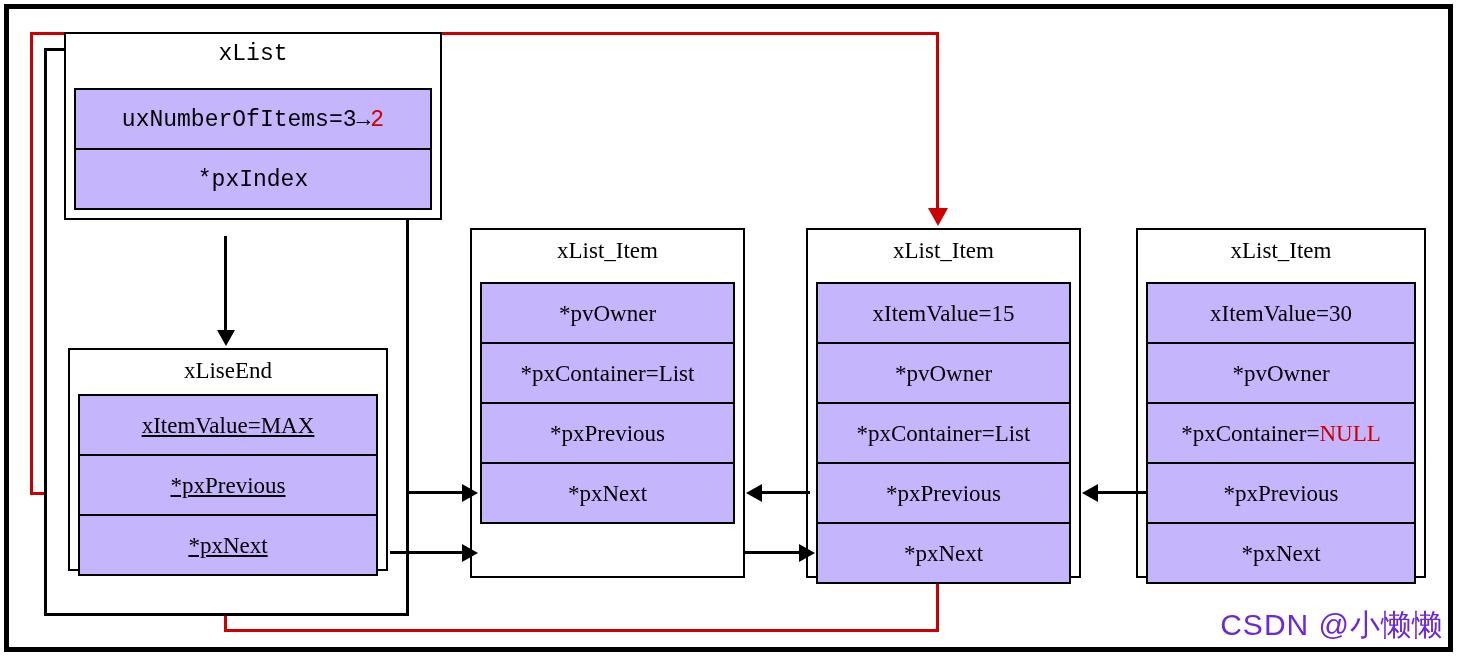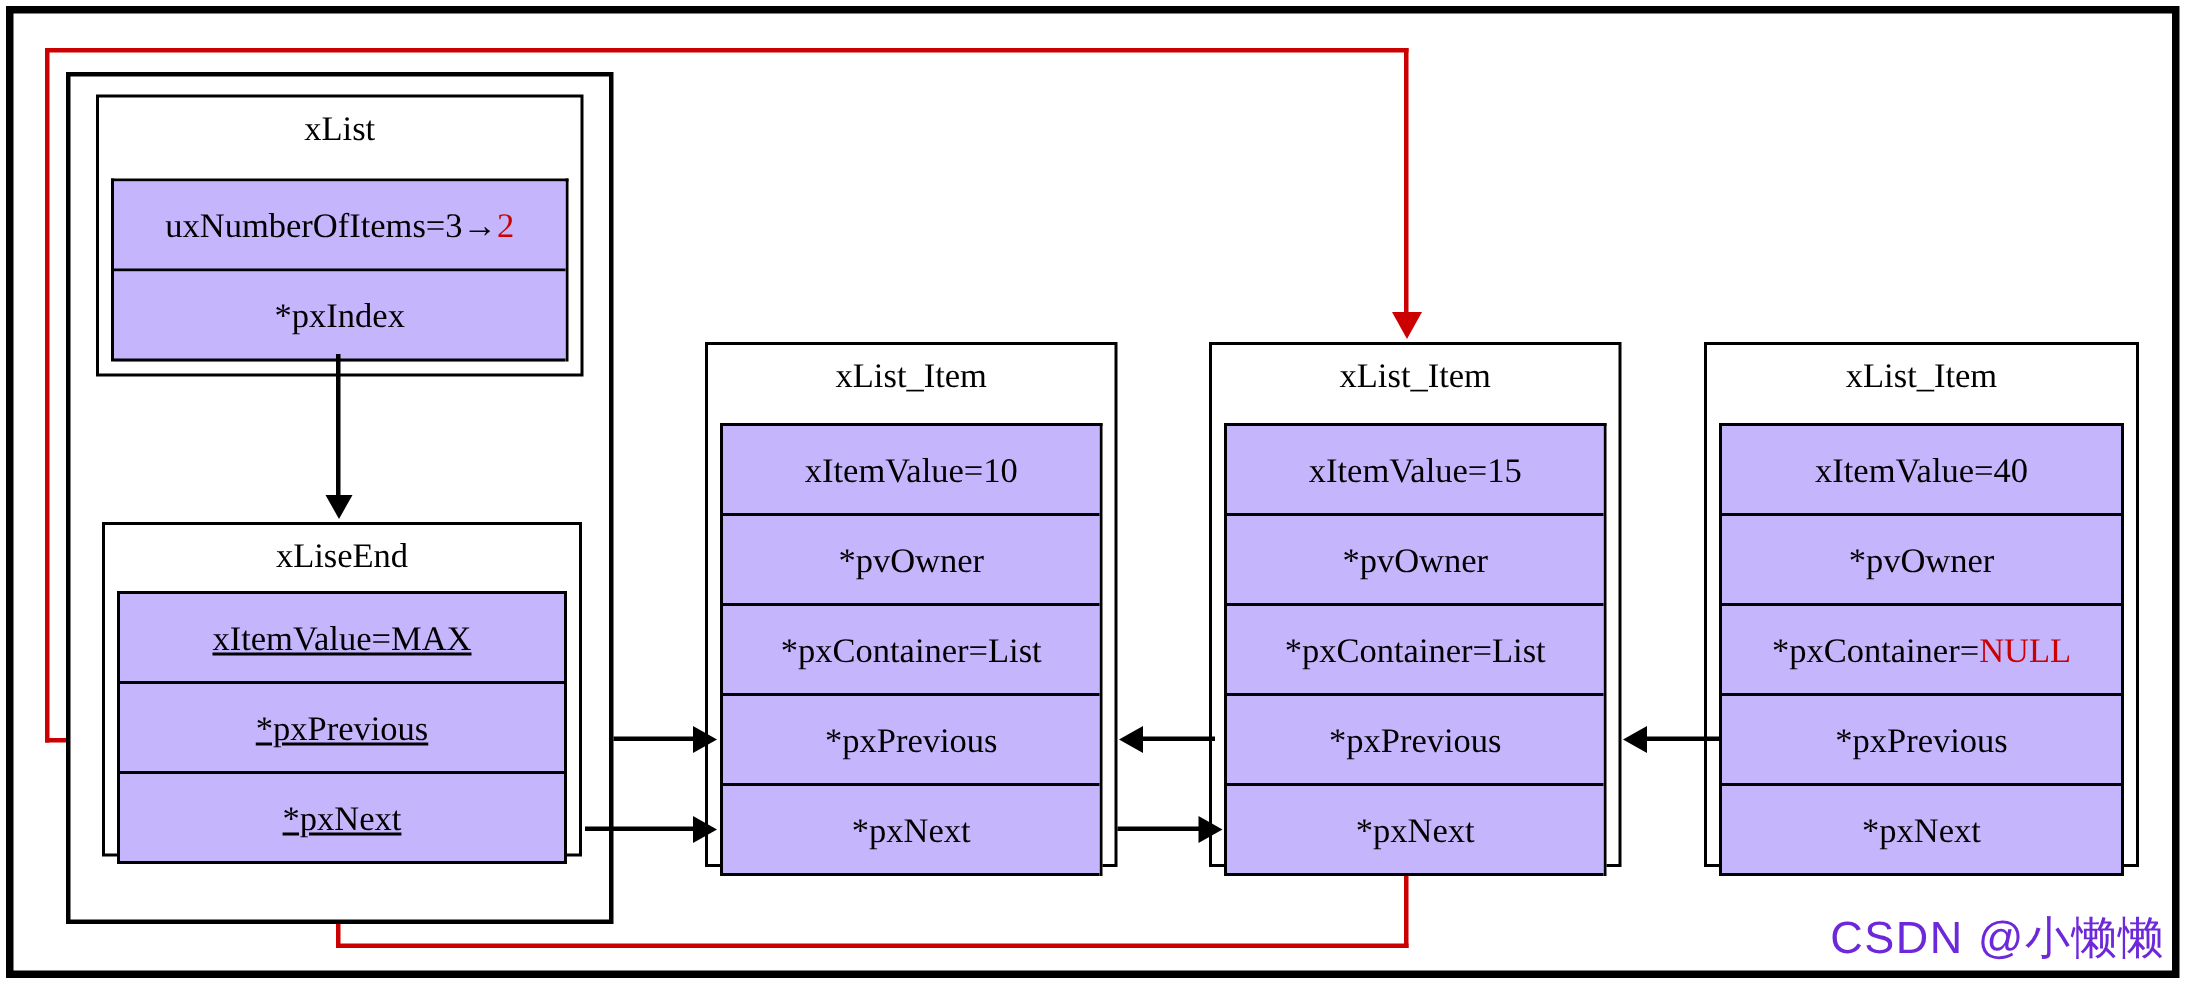--- a/index.html
+++ b/index.html
@@ -48,21 +48,21 @@
   <div class="arrow arr-down-red" style="left:928px;top:208px;"></div>
   <div class="ln-red" style="left:30px;top:492px;width:52px;height:3px;"></div>
 
   <div class="ln-red" style="left:936px;top:552px;width:3px;height:80px;"></div>
   <div class="ln-red" style="left:224px;top:629px;width:715px;height:3px;"></div>
   <div class="ln-red" style="left:224px;top:600px;width:3px;height:32px;"></div>
   <div class="arrow arr-up-red" style="left:215px;top:586px;"></div>
 
   <div class="wrap-xlist"></div>
 
-  <div class="struct" style="left:64px;top:63px;width:325px;height:188px;">
+  <div class="struct" style="left:64px;top:32px;width:378px;height:188px;font-family:Liberation Mono, monospace;">
     <div class="struct-title">xList</div>
     <div class="fields" style="top:54px;">
       <div class="field">
         <span>uxNumberOfItems=3</span><span>→</span><span class="red">2</span>
       </div>
       <div class="field">*pxIndex</div>
     </div>
   </div>
 
   <div class="ln" style="left:224px;top:236px;width:3px;height:96px;"></div>
@@ -73,21 +73,20 @@
     <div class="fields" style="top:44px;text-decoration:underline;">
       <div class="field">xItemValue=MAX</div>
       <div class="field">*pxPrevious</div>
       <div class="field">*pxNext</div>
     </div>
   </div>
 
   <div class="struct" style="left:470px;top:228px;width:275px;height:350px;">
     <div class="struct-title">xList_Item</div>
     <div class="fields" style="top:52px;">
-      <div class="field">xItemValue=10</div>
       <div class="field">*pvOwner</div>
       <div class="field">*pxContainer=List</div>
       <div class="field">*pxPrevious</div>
       <div class="field">*pxNext</div>
     </div>
   </div>
 
   <div class="struct" style="left:806px;top:228px;width:275px;height:350px;">
     <div class="struct-title">xList_Item</div>
     <div class="fields" style="top:52px;">
@@ -95,21 +94,21 @@
       <div class="field">*pvOwner</div>
       <div class="field">*pxContainer=List</div>
       <div class="field">*pxPrevious</div>
       <div class="field">*pxNext</div>
     </div>
   </div>
 
   <div class="struct" style="left:1136px;top:228px;width:290px;height:350px;">
     <div class="struct-title">xList_Item</div>
     <div class="fields" style="top:52px;">
-      <div class="field">xItemValue=40</div>
+      <div class="field">xItemValue=30</div>
       <div class="field">*pvOwner</div>
       <div class="field">
         <span>*pxContainer=</span><span class="red">NULL</span>
       </div>
       <div class="field">*pxPrevious</div>
       <div class="field">*pxNext</div>
     </div>
   </div>
 
   <div class="ln" style="left:409px;top:491px;width:55px;height:3px;"></div>

